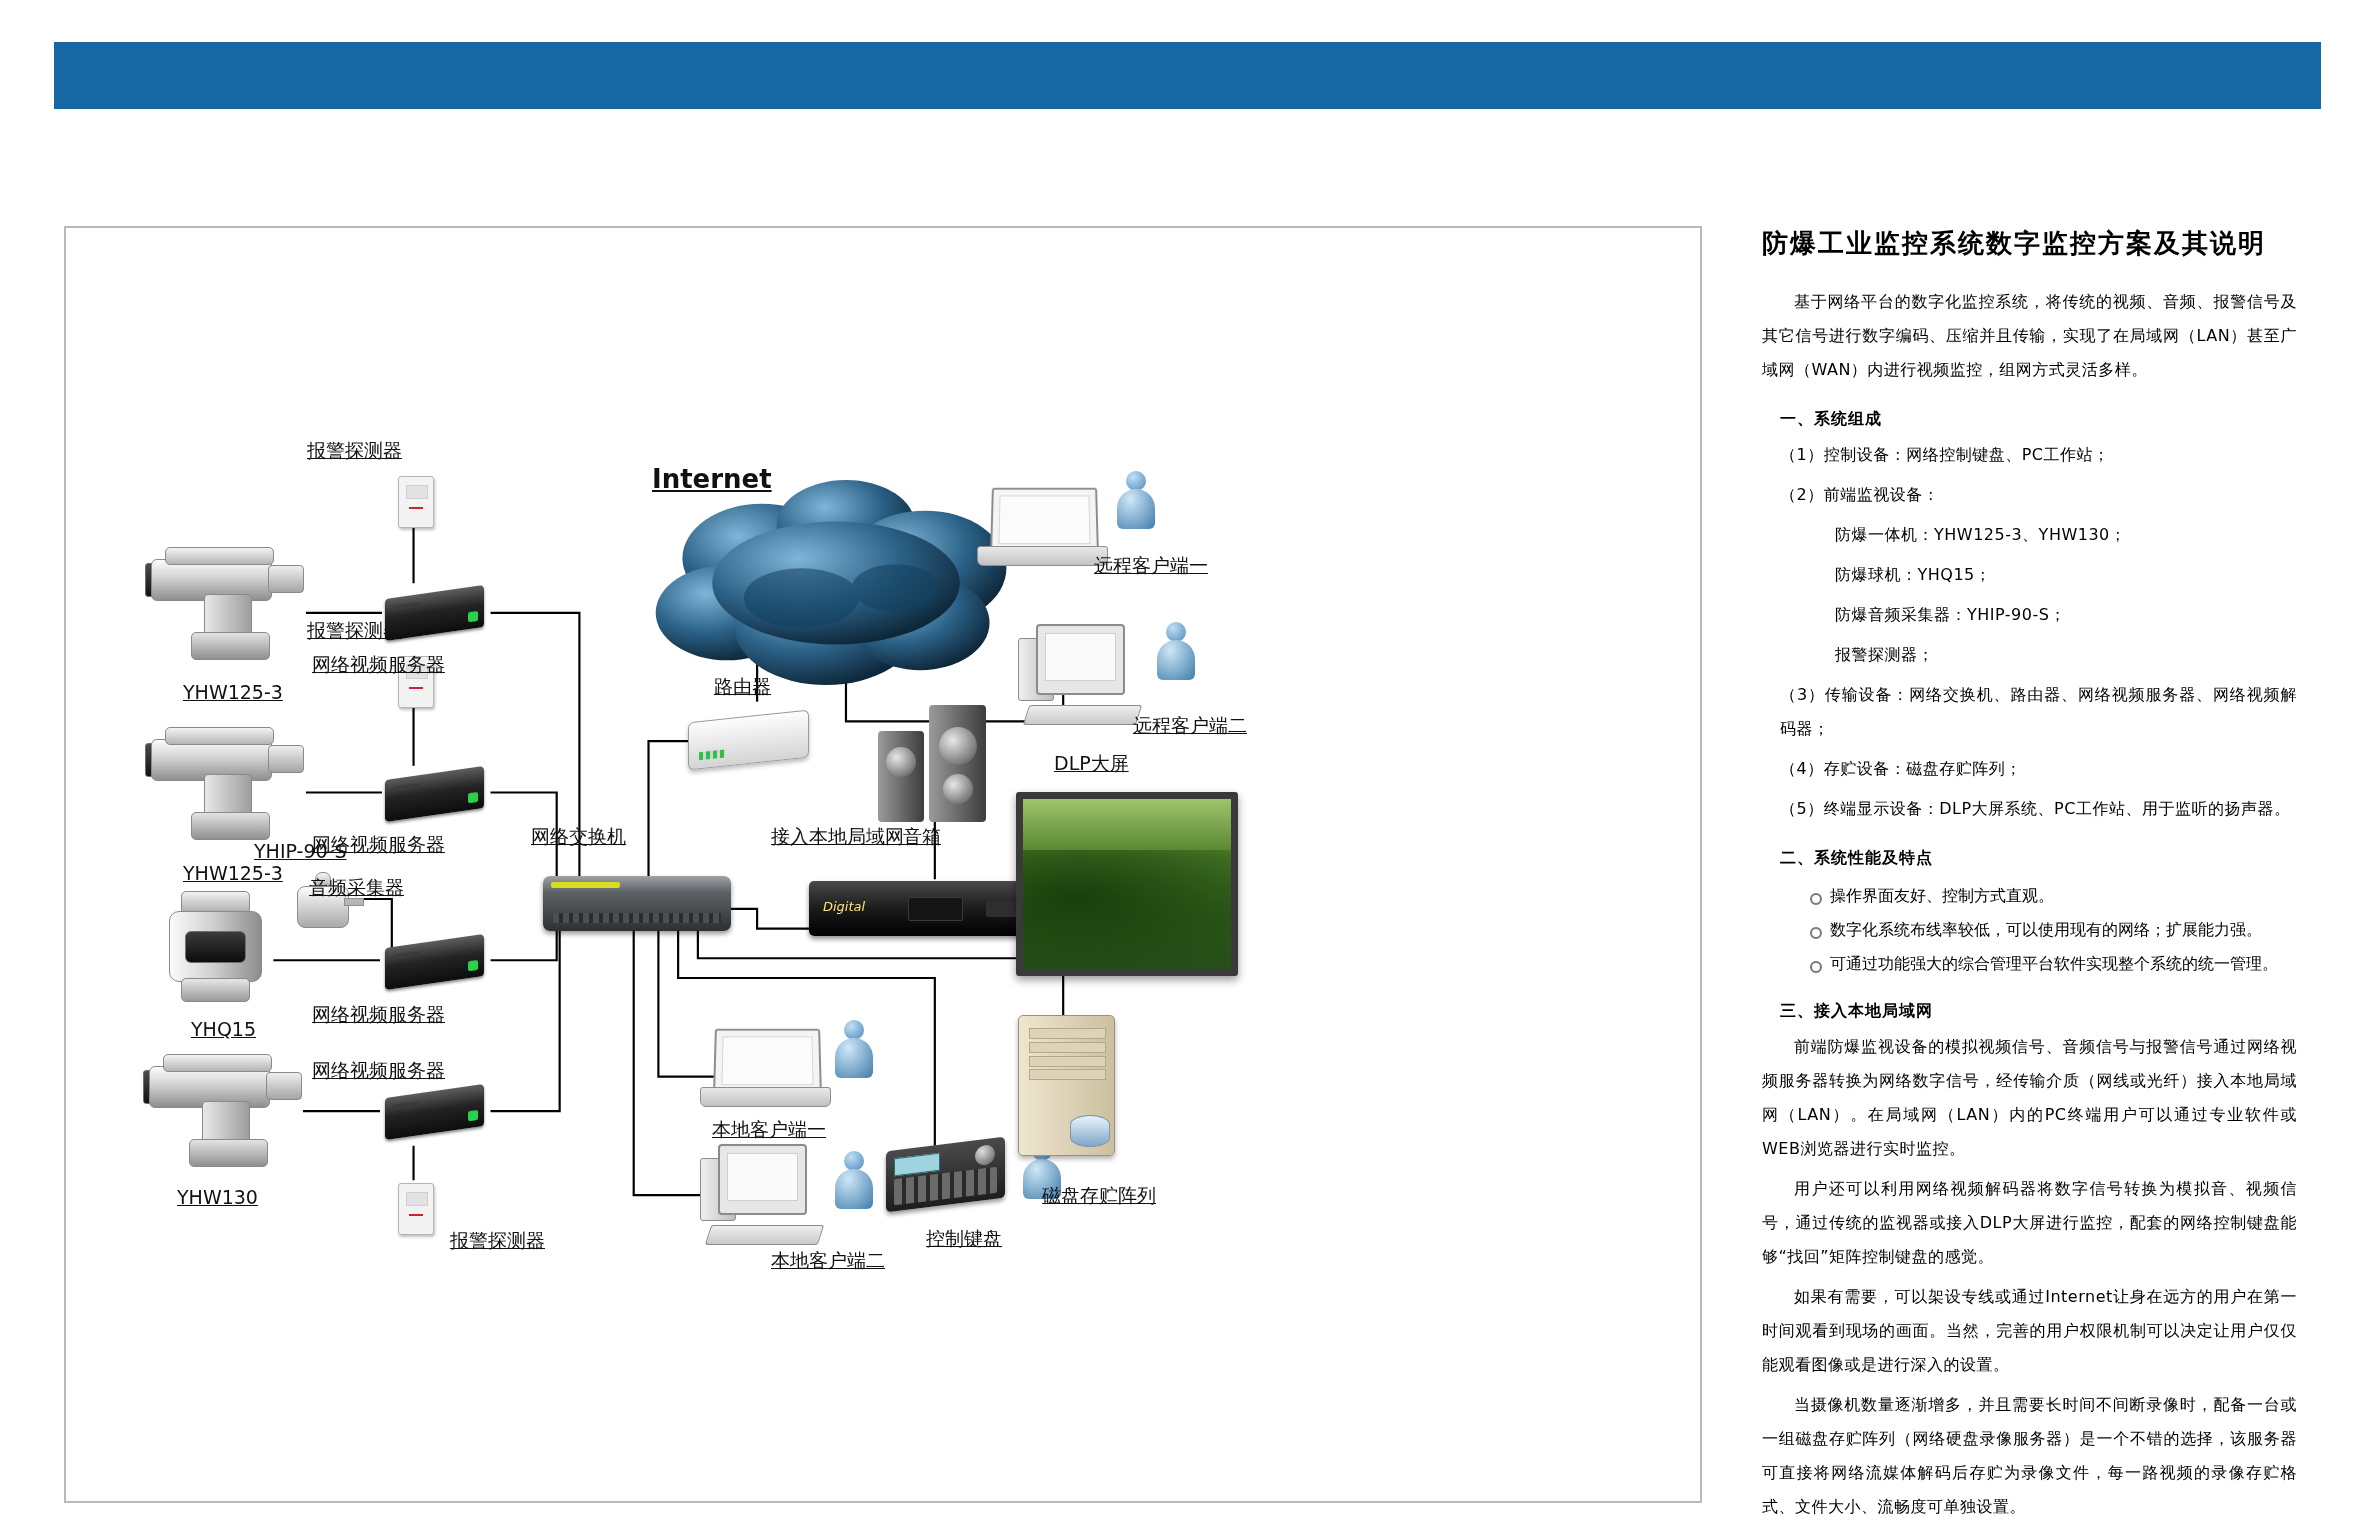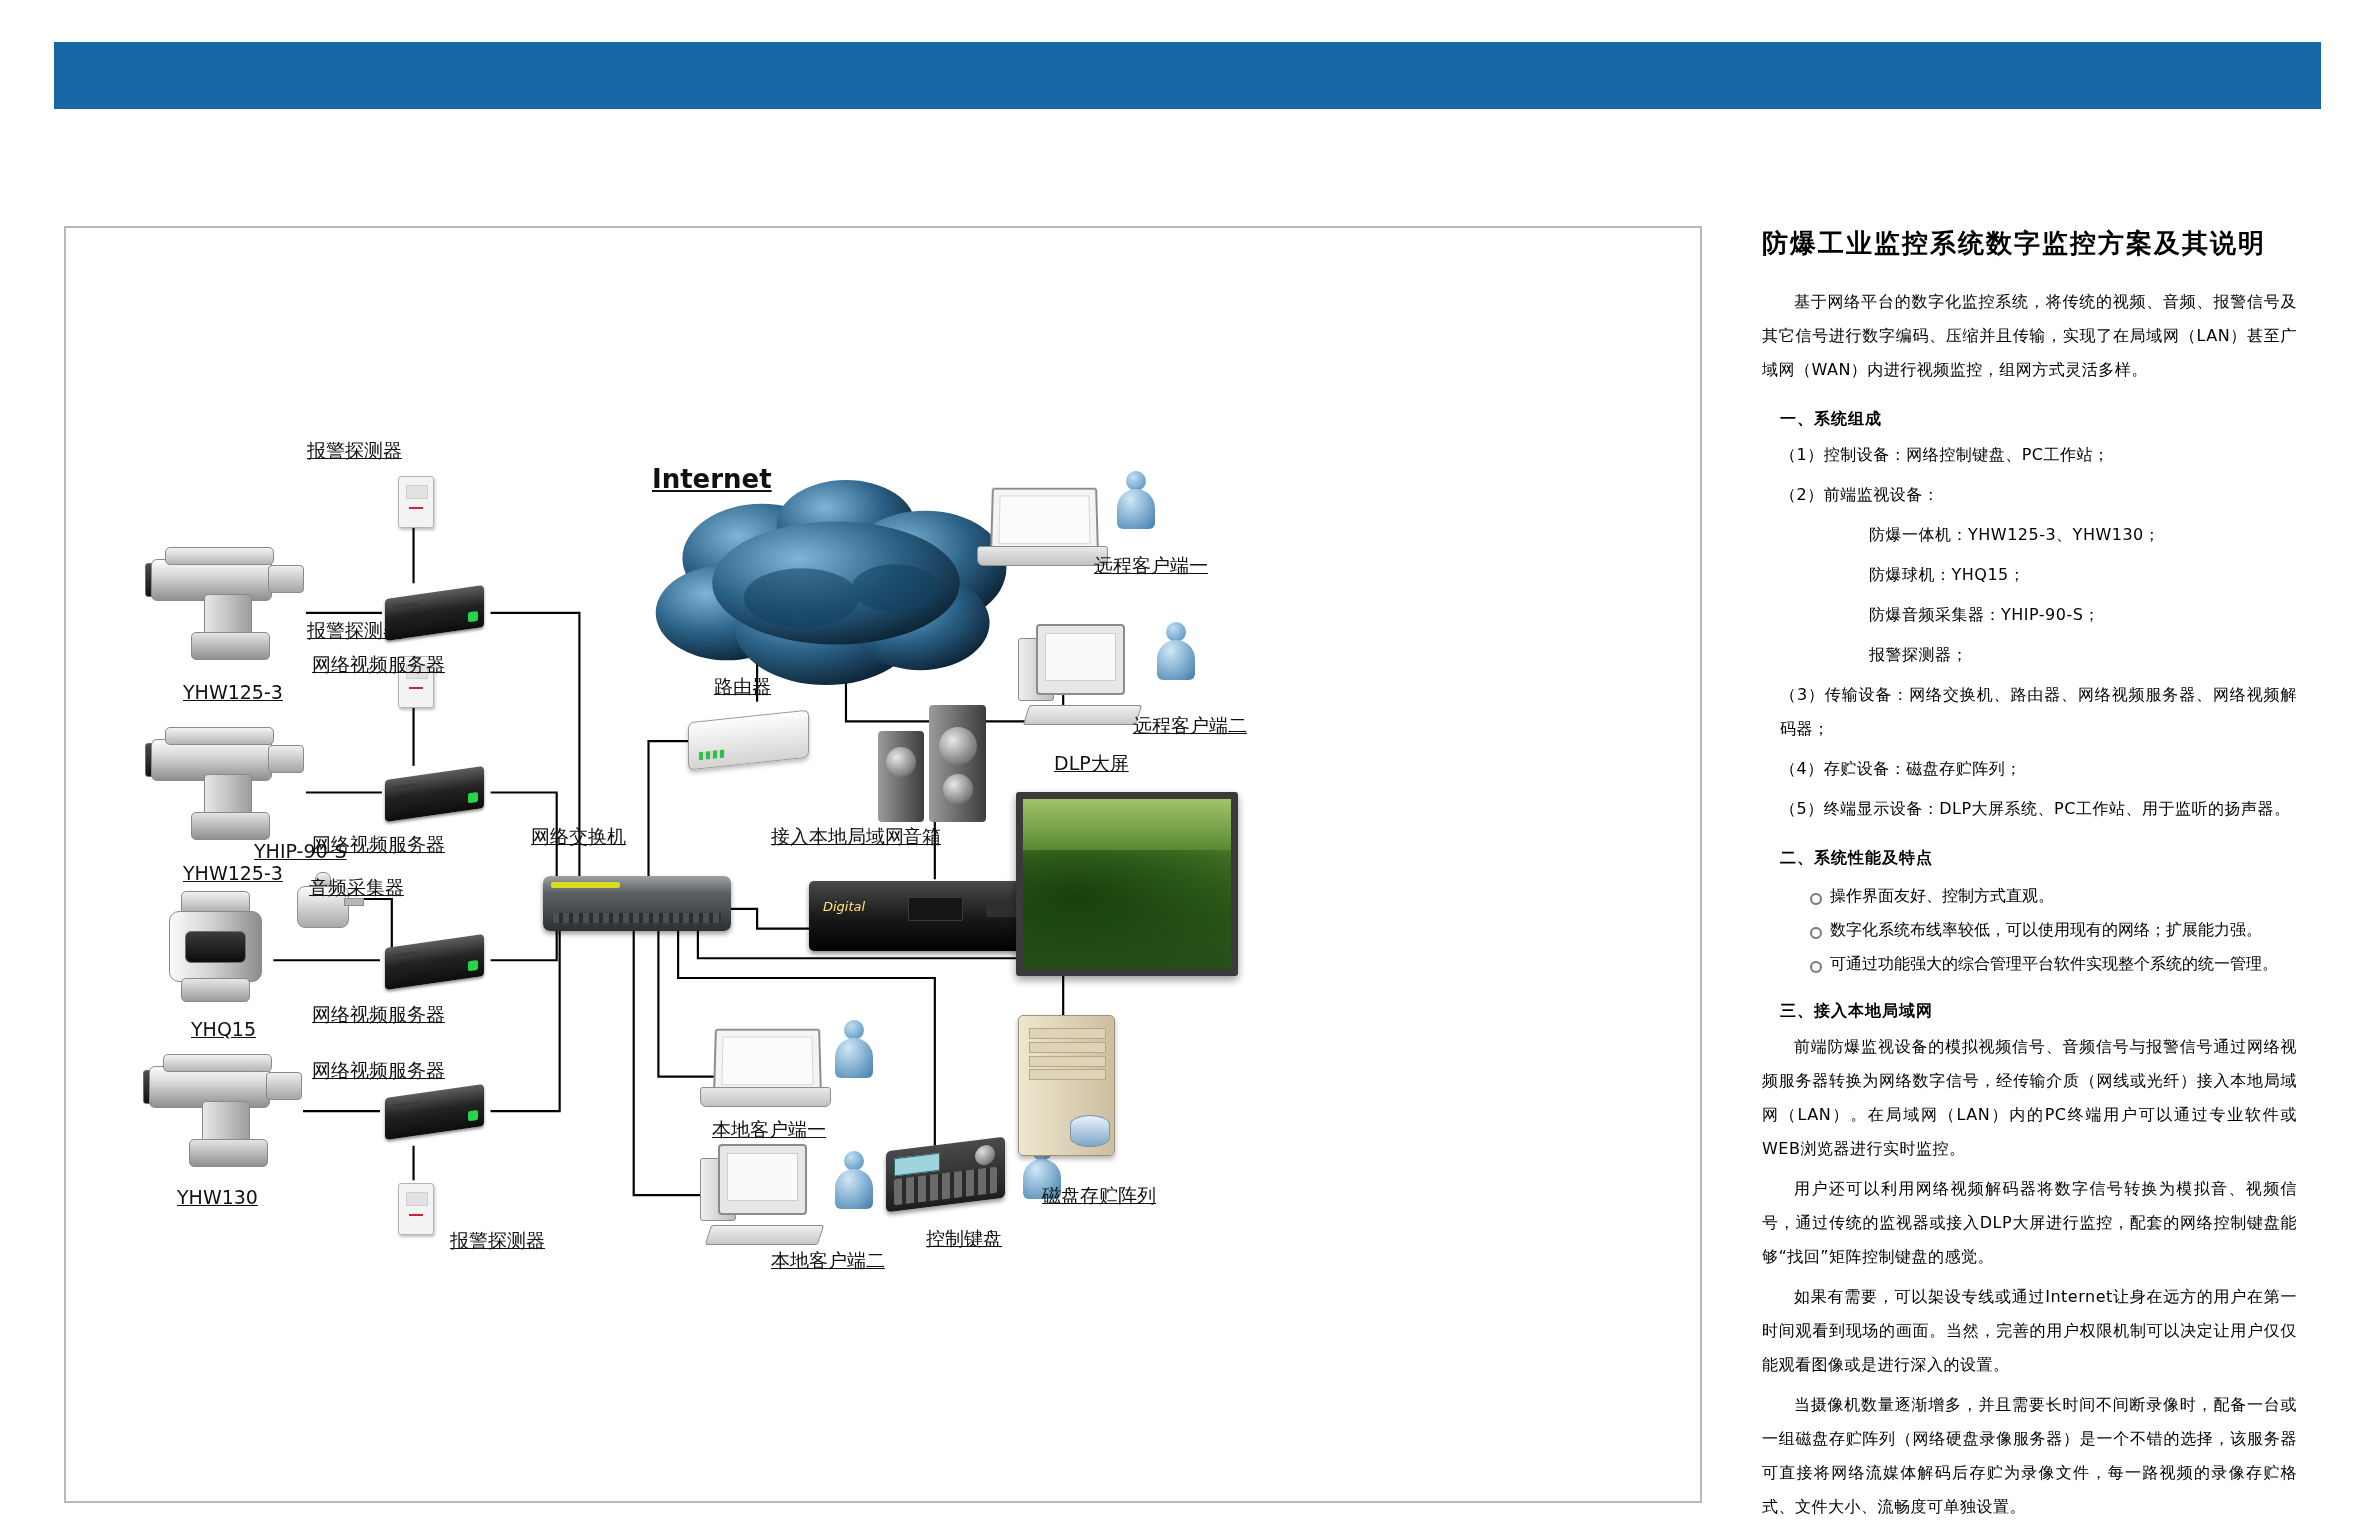--- a/index.html
+++ b/index.html
@@ -84,21 +84,21 @@
     background:repeating-linear-gradient(90deg,#4c5053 0 6px,#2a2d30 6px 10px);border-radius:2px;}
 
   
   .router{position:absolute;width:119px;height:46px;
     background:linear-gradient(180deg,#fdfdfd,#d4d4d4);border:1px solid #9a9a9a;border-radius:6px;
     transform:skewY(-6deg);box-shadow:0 3px 4px rgba(0,0,0,.25);}
   .router .leds{position:absolute;left:10px;bottom:8px;width:26px;height:8px;
     background:repeating-linear-gradient(90deg,#2fc04a 0 4px,#d4d4d4 4px 7px);}
 
   
-  .decoder{position:absolute;width:248px;height:70px;
+  .decoder{position:absolute;width:248px;height:55px;
     background:linear-gradient(180deg,#4a4a4a 0%,#1b1b1b 50%,#000 100%);
     border-radius:5px;box-shadow:0 3px 5px rgba(0,0,0,.45);text-align:right;}
   .decoder .brand{position:absolute;left:14px;top:18px;color:#ffe27a;font-size:13px;font-style:italic;}
   .decoder .btns{position:absolute;right:12px;top:20px;width:59px;height:16px;background:#2f2f2f;border-radius:2px;}
   .decoder .disc{position:absolute;left:99px;top:16px;width:53px;height:22px;background:#151515;border:1px solid #3a3a3a;border-radius:2px;}
 
   
   .spk{position:absolute;}
   .spk .col{position:absolute;bottom:0;background:linear-gradient(90deg,#9b9b9b,#3c3c3c);border-radius:4px;}
   .spk .drv{position:absolute;border-radius:50%;background:radial-gradient(circle at 35% 35%,#e8e8e8,#4a4a4a);}
@@ -171,21 +171,21 @@
     position:absolute;left:1762px;top:226px;width:535px;
     font-family:"DejaVu Sans","Liberation Sans",sans-serif;
     color:#000;
   }
   #rtext h1{
     font-size:26px;font-weight:bold;margin:0 0 24px 0;letter-spacing:2px;
   }
   #rtext p{font-size:16px;line-height:34px;margin:0 0 6px 0;text-align:justify;letter-spacing:0.5px;}
   #rtext p.ind{text-indent:32px;}
   #rtext p.lv1{margin-left:18px;}
-  #rtext p.lv3{margin-left:107px;}
+  #rtext p.lv3{margin-left:73px;}
   #rtext h2{font-size:16px;font-weight:bold;margin:22px 0 8px 18px;letter-spacing:1px;}
   #rtext ul{list-style:none;margin:12px;padding:0;}
   #rtext li{font-size:16px;line-height:30px;margin:0 0 4px 34px;position:relative;padding-left:22px;text-align:justify;}
   #rtext li:before{content:"";position:absolute;left:2px;top:12px;width:8px;height:8px;border-radius:50%;
     background:#fff;border:2px solid #777;}
 </style>
 </head>
 <body>
 
 <div id="topbar"></div>

